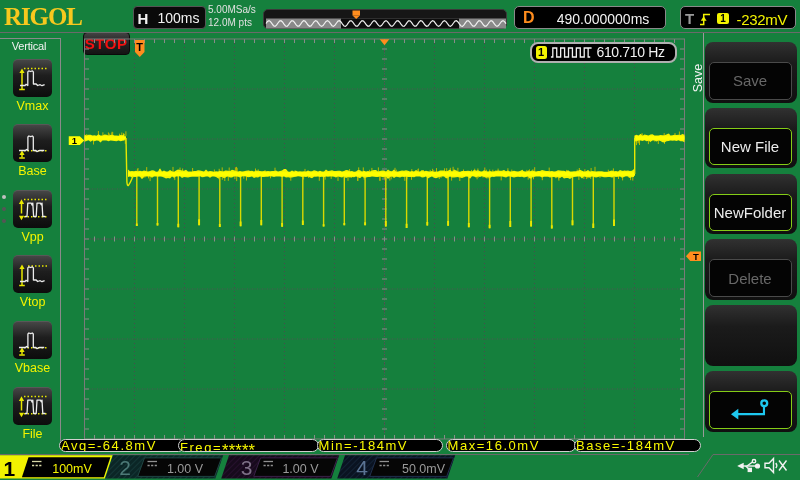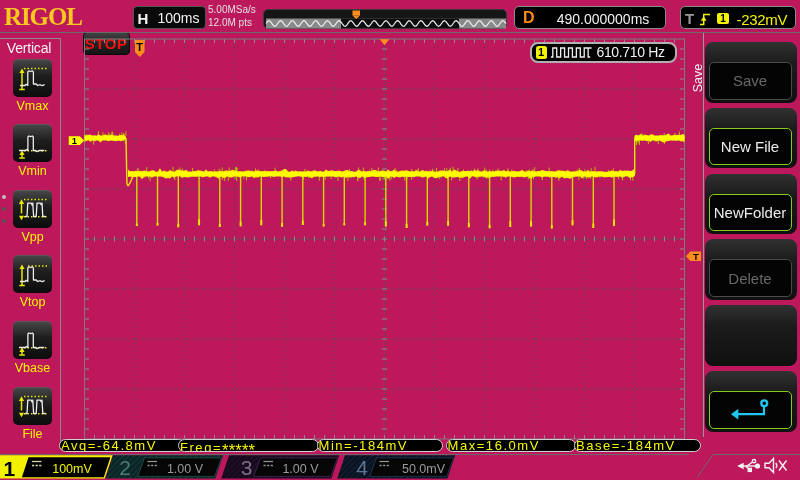--- a/index.html
+++ b/index.html
@@ -1,36 +1,36 @@
 <!DOCTYPE html>
 <html><head><meta charset="utf-8"><style>
 * {margin:0;padding:0;box-sizing:border-box;}
 html,body {width:800px;height:480px;background:#000;overflow:hidden;font-family:"Liberation Sans",sans-serif;}
-#root {position:relative;width:800px;height:480px;background:#be185d;}
+#root {position:relative;width:800px;height:480px;background:#15803d;}
 .abs {position:absolute;}
 
 #logo {left:4px;top:3px;font:bold 25px "Liberation Serif",serif;color:#f7c81e;letter-spacing:-1.1px;}
 #stopbtn {left:83px;top:6px;width:46.5px;height:22.5px;border-radius:4px;background:linear-gradient(180deg,#424242,#232323 50%,#141414);border:1px solid #0a0a0a;color:#f21111;font:bold 15px "Liberation Sans",sans-serif;text-align:center;line-height:21px;letter-spacing:0.6px;margin-top:26px;}
 #hbox {left:132.5px;top:6px;width:73px;height:22.5px;border-radius:4px;background:#0a0a0a;border:1px solid #555;}
 #hbadge {left:4px;top:3px;color:#f2f2f2;font:bold 15px "Liberation Sans",sans-serif;}
 #hval {left:23px;top:3px;width:44px;color:#f2f2f2;font-size:14px;text-align:center;}
 #rate {left:208px;top:3px;color:#e0e0e0;font-size:10px;line-height:13px;}
 #prev {left:263px;top:9px;width:244px;height:20px;border-radius:5px;background:#161616;border:1px solid #3a3a3a;}
 #dbox {left:514px;top:6px;width:152px;height:23px;border-radius:5px;border:1.5px solid #8a8a8a;background:#000;}
 #dlab {left:8px;top:2px;color:#ff8d1e;font:bold 16px "Liberation Sans",sans-serif;}
 #dval {left:32px;top:3.5px;width:112px;color:#f2f2f2;font-size:14px;text-align:center;}
 #tbox {left:680px;top:6px;width:116px;height:23px;border-radius:5px;border:1.5px solid #8a8a8a;background:#000;}
 #tlab {left:4px;top:2.5px;color:#9a9a9a;font:bold 15px "Liberation Sans",sans-serif;}
 #tnum {left:36px;top:6px;width:12px;height:11px;background:#f4f400;border-radius:2px;color:#000;font:bold 10px "Liberation Sans",sans-serif;text-align:center;line-height:11px;}
 #tval {left:55.5px;top:4px;color:#f4f400;font-size:15px;letter-spacing:-0.3px;}
 #topsep {left:0;top:32px;width:800px;height:1px;background:#6a6a6a;}
 
 #lsb-top {left:0;top:38px;width:61px;height:1px;background:#8a8a8a;}
 #lsb-right {left:60px;top:38px;width:1px;height:406px;background:#8a8a8a;}
-#vertlab {left:0px;top:39.5px;width:58px;text-align:center;color:#f2f2f2;font-size:14px;letter-spacing:-0.2px;}
+#vertlab {left:0px;top:39.5px;width:58px;text-align:center;color:#f2f2f2;font-size:11px;letter-spacing:-0.2px;}
 .lbtn {position:absolute;left:13px;width:39px;height:38px;border-radius:5px;background:linear-gradient(180deg,#464646,#1e1e1e 42%,#0c0c0c);border-top:1px solid #585858;display:flex;align-items:center;justify-content:center;}
 .llab {position:absolute;left:6px;width:53px;text-align:center;color:#f4f400;font-size:12.5px;}
 .dot {position:absolute;left:2px;width:4px;height:4px;border-radius:2px;background:#555;}
 
 #plot {position:absolute;left:60px;top:33px;}
 #freqbox {left:530px;top:41.5px;width:147px;height:21px;border:2px solid #b0b0b0;border-radius:8px;background:#000;display:flex;align-items:center;}
 #fq1 {width:11px;height:13px;background:#f4f400;border-radius:2.5px;color:#000;font:bold 11px "Liberation Sans",sans-serif;text-align:center;line-height:13px;margin-left:3.5px;flex:none;}
 #freqbox svg {margin-left:3px;flex:none;}
 #fqv {color:#f2f2f2;font-size:14px;letter-spacing:-0.35px;margin-left:4px;white-space:nowrap;position:relative;top:-0.5px;}
 
@@ -95,21 +95,21 @@
 <div class="lbtn" style="top:124px">
       <svg width="33" height="30" viewBox="0 0 33 30">
         <style>.yd{stroke:#e8e800;stroke-width:1.5;stroke-dasharray:1.5 2;fill:none}.ya{stroke:#e8e800;stroke-width:1.5;fill:none}.yf{fill:#e8e800}.wp{stroke:#ececec;stroke-width:1.3;fill:none;stroke-linejoin:round}</style>
         <path d="M8,21.8 H31" class="yd"></path>
         <path d="M6,28.5 V24.5" class="ya"></path>
         <path d="M6,21.3 l-2.6,4.6 h5.2 Z" class="yf"></path>
         <path d="M3.2,29 H8.8" class="ya"></path>
         <path d="M3,21.5 l6.5,0 1,-1 1.4,1 0,-13.5 1,-1 1.8,0.6 1.6,-0.6 1,1 0,13.5 2.6,0 1,1.2 2.4,-1.2 l5,0" class="wp"></path>
       </svg>
     </div>
-<div class="llab" style="top:164px">Vmin</div>
+<div class="llab" style="top:164px">Base</div>
 <div class="lbtn" style="top:190px">
       <svg width="33" height="30" viewBox="0 0 33 30">
         <style>.yd{stroke:#e8e800;stroke-width:1.5;stroke-dasharray:1.5 2;fill:none}.ya{stroke:#e8e800;stroke-width:1.5;fill:none}.yf{fill:#e8e800}.wp{stroke:#ececec;stroke-width:1.3;fill:none;stroke-linejoin:round}</style>
         <path d="M8,4.5 H31" class="yd"></path>
         <path d="M8,21.8 H31" class="yd"></path>
         <path d="M5.5,8.5 V18.5" class="ya"></path>
         <path d="M5.5,4.3 l-2.6,4.6 h5.2 Z" class="yf"></path>
         <path d="M5.5,25.3 l-2.6,-4.6 h5.2 Z" class="yf"></path>
         <path d="M9,21.5 h2 l0.8,-13.4 3.4,0 0.8,2 0.8,-2 0.8,13.4 h2.6 l0.8,-13.4 3.4,0 0.8,1.6 0.8,-1.6 0.8,13.4 h2.6" class="wp"></path>
       </svg>

